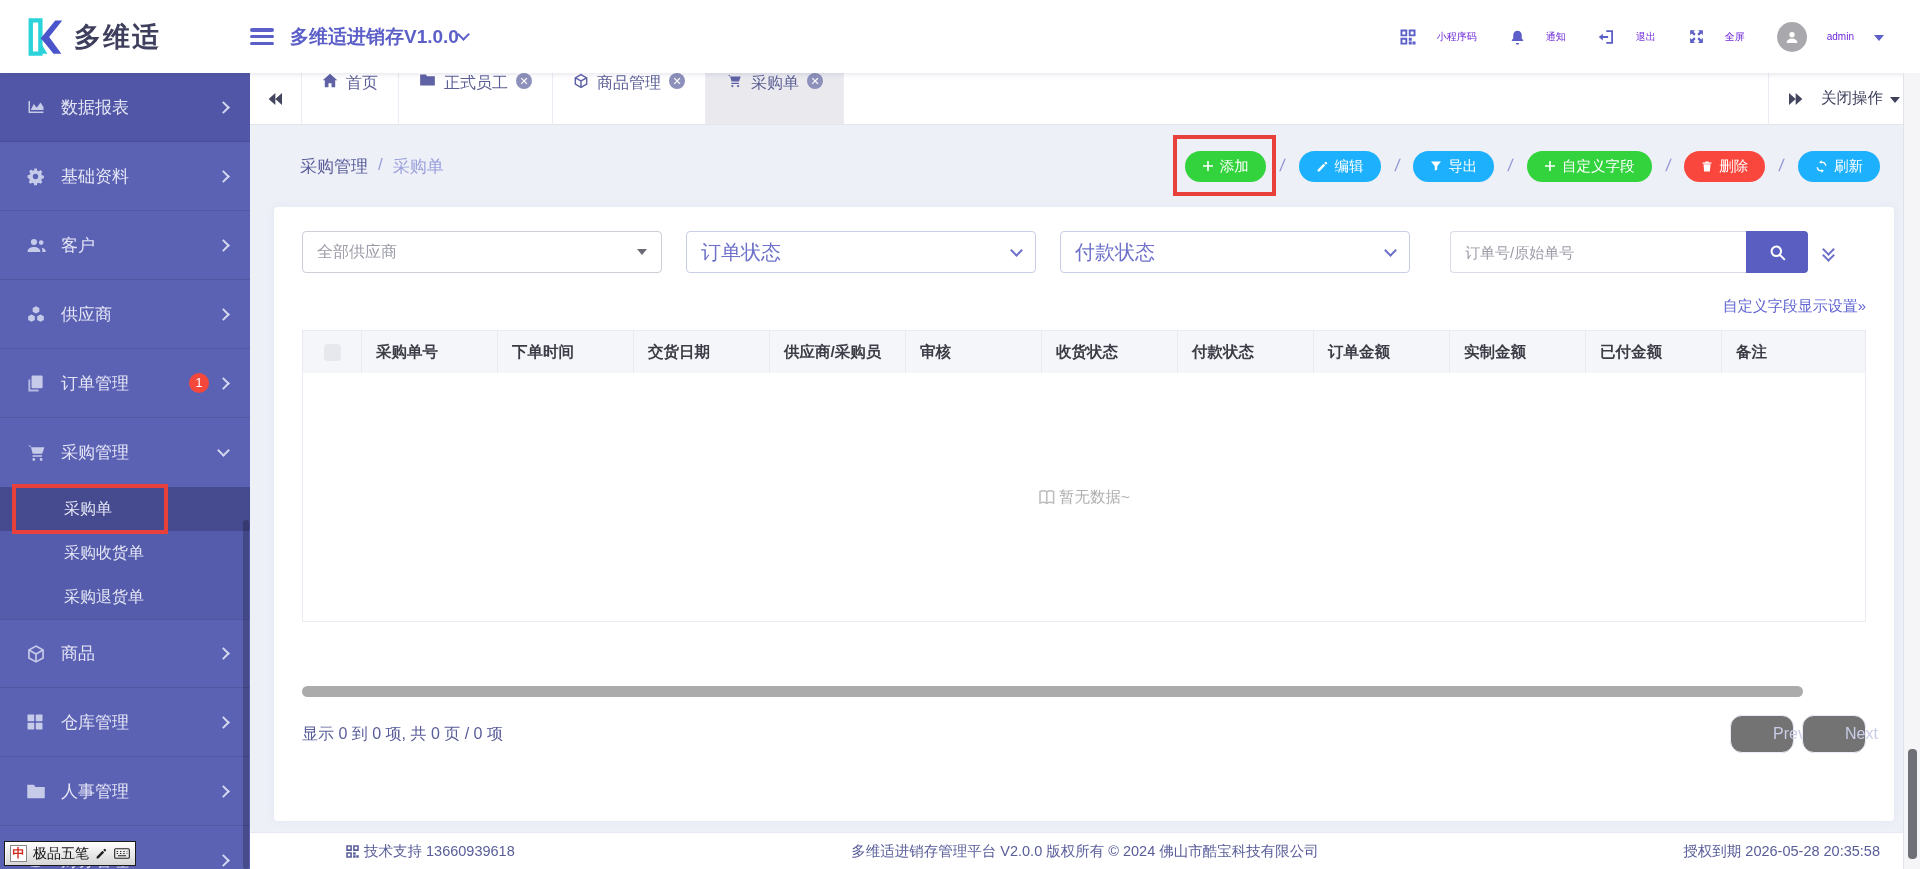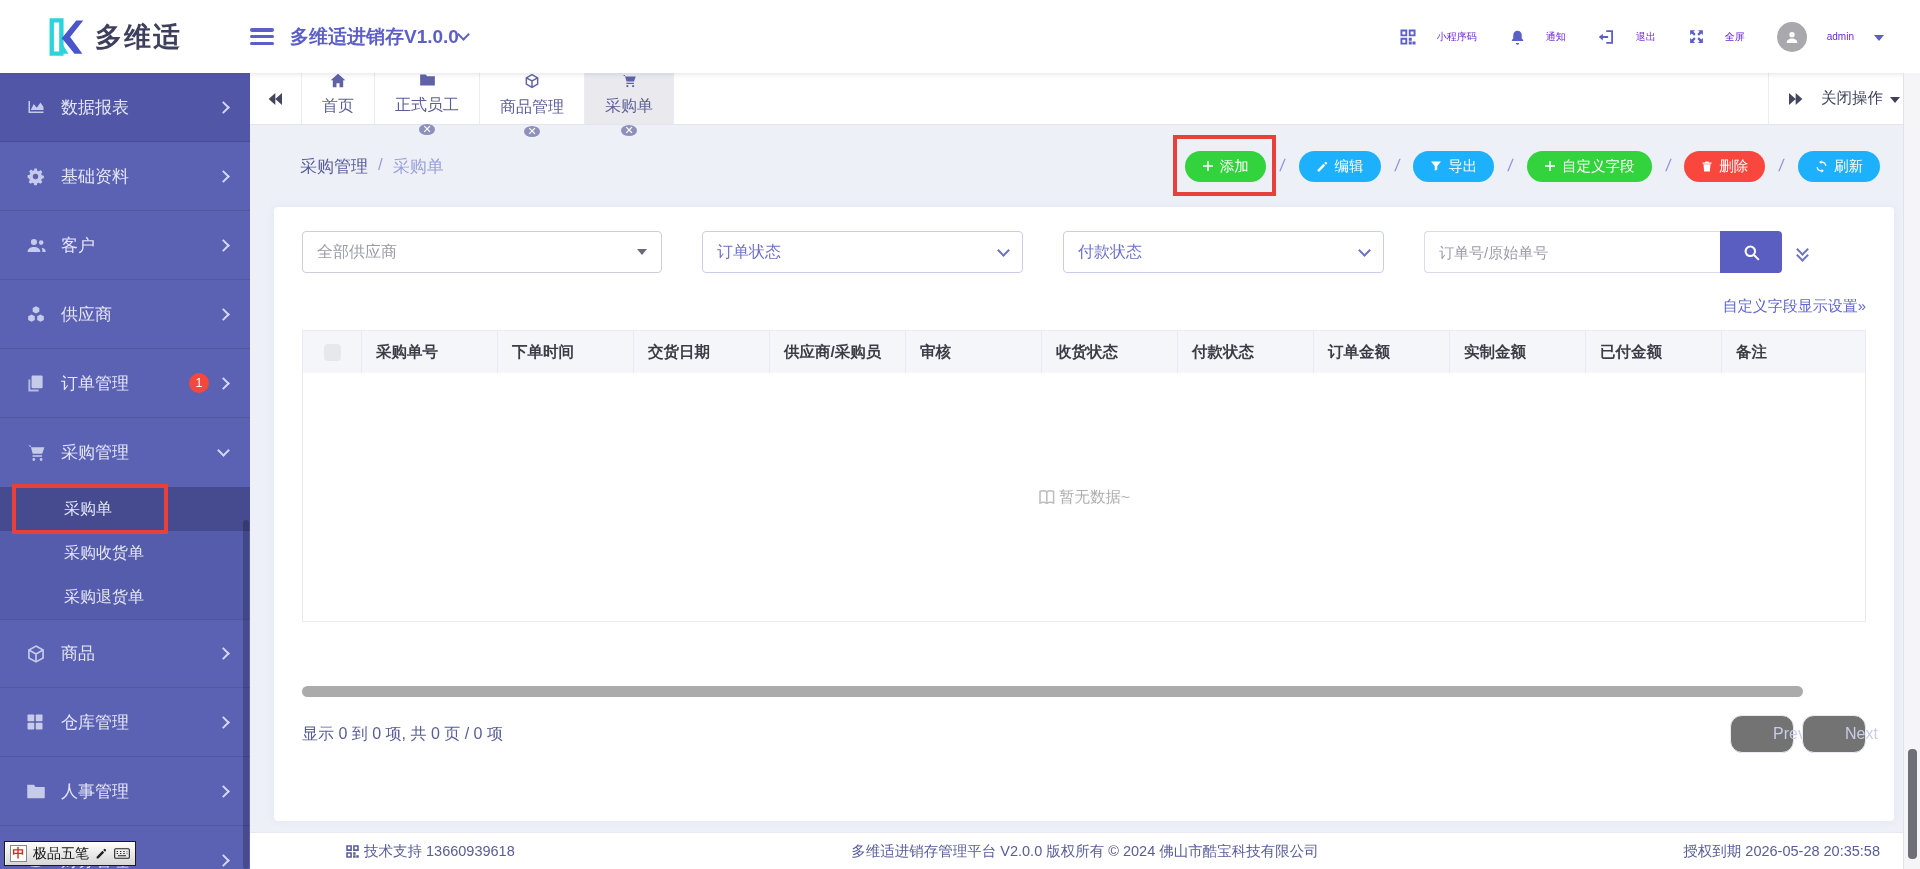--- a/index.html
+++ b/index.html
@@ -3,21 +3,21 @@
 <meta charset="utf-8">
 <style>
   * { margin:0; padding:0; box-sizing:border-box; }
   html,body { background:#dfe1ea; }
   .app { position:relative; width:1920px; height:869px; background:#fff;
          font-family:"Liberation Sans","DejaVu Sans",sans-serif; overflow:hidden; color:#333; }
 
   
   .topbar { position:absolute; top:0; left:0; right:0; height:73px; background:#fff;
             display:flex; align-items:center; box-shadow:0 1px 5px rgba(60,60,120,.15); z-index:6; }
-  .logo-zone { width:250px; display:flex; align-items:center; padding-left:43px; gap:10px; }
+  .logo-zone { width:250px; display:flex; align-items:center; padding-left:22px; gap:10px; }
   .logo-text { font-size:27px; font-weight:bold; color:#3e3f5c; letter-spacing:2px; }
   .hamburger { width:24px; height:17px; display:flex; flex-direction:column; justify-content:space-between; cursor:pointer; }
   .hamburger i { display:block; height:3.5px; background:#5b5fc7; border-radius:2px; }
   .app-title { margin-left:16px; font-size:19px; font-weight:bold; color:#5b5fc7; display:flex; align-items:center; }
   .topbar-right { margin-left:auto; display:flex; align-items:center; gap:32px; padding-right:36px; }
   .top-act { display:flex; align-items:center; gap:20px; color:#6d28d9; font-size:10px; cursor:pointer; }
   .top-act svg { display:block; }
   .avatar { width:30px; height:30px; border-radius:50%; background:#a9a9ad; display:flex; align-items:center; justify-content:center; }
   .caret-down { width:0; height:0; border-left:5px solid transparent; border-right:5px solid transparent; border-top:6px solid #5b5fc7; margin-top:2px; }
 
@@ -37,22 +37,22 @@
               color:#e4e6f6; font-size:16px; cursor:pointer; }
   .sub-item.active { background:#464b90; }
   .side-scroll { position:absolute; top:447px; bottom:0; right:1px; width:6px; background:rgba(0,0,0,.22); border-radius:3px; }
 
   
   .main { position:absolute; left:250px; top:73px; right:0; bottom:0; background:#eef0f8; }
 
   .tabstrip { position:absolute; top:0; left:0; right:0; height:52px; background:#fff;
               border-bottom:1px solid #e3e4ee; display:flex; align-items:stretch; z-index:3; }
   .tab-nav { width:52px; display:flex; align-items:center; justify-content:center; color:#44465f; border-right:1px solid #ececf4; cursor:pointer; }
-  .tab { display:flex; align-items:center; gap:8px; padding:0 20px; border-right:1px solid #ececf4;
-         font-size:16px; color:#5c5f96; cursor:pointer; white-space:nowrap;flex-direction:column; }
+  .tab { display:flex; gap:8px; padding:0 20px; border-right:1px solid #ececf4;
+         font-size:16px; color:#5c5f96; cursor:pointer; white-space:nowrap; }
   .tab .t-icon { color:#5f62a5; display:flex; }
   .tab.active { background:#e9e9ee; }
   .tab-close { width:16px; height:16px; border-radius:50%; background:#8d90ba; color:#fff; font-size:11px;
                display:flex; align-items:center; justify-content:center; line-height:1; cursor:pointer; }
   .tabstrip-right { margin-left:auto; display:flex; align-items:center; gap:18px; padding:0 20px 0 18px; border-left:1px solid #ececf4; }
   .close-ops { display:flex; align-items:center; gap:7px; font-size:15.5px; color:#3f415c; cursor:pointer; }
   .close-ops .caret-down { border-top-color:#3f415c; }
 
   .crumbbar { position:absolute; top:52px; left:0; right:0; height:82px; display:flex; align-items:center;
               justify-content:space-between; padding:0 40px 0 50px; }
@@ -71,21 +71,21 @@
   .anno-box-add { position:absolute; left:-12px; right:-10px; top:-16px; bottom:-14px; border:4px solid #e8413c; pointer-events:none; z-index:5; }
   .anno-box-side { position:absolute; left:12px; width:156px; top:-3px; bottom:-3px; border:4px solid #e8413c; pointer-events:none; z-index:5; }
 
   .card { position:absolute; left:24px; right:26px; top:134px; bottom:48px; background:#fff;
           border-radius:4px; box-shadow:0 0 8px rgba(80,85,160,.07); padding:24px 28px; }
 
   .filters { display:flex; align-items:center; }
   .dd { height:42px; border-radius:4px; background:#fff; display:flex; align-items:center;
         justify-content:space-between; padding:0 14px; cursor:pointer; }
   .dd1 { width:360px; border:1px solid #cdced6; color:#9b9ba7; font-size:16px; }
-  .dd2 { width:321px; border:1px solid #c9cde9; color:#6d71c9; font-size:16px; margin-left:40px; }
+  .dd2 { width:350px; border:1px solid #c9cde9; color:#6d71c9; font-size:20px; margin-left:24px; }
   .tri { width:0; height:0; border-left:5px solid transparent; border-right:5px solid transparent; border-top:6px solid #6b6b75; }
   .chev-sm { width:9px; height:9px; border-right:2px solid #6d71c9; border-bottom:2px solid #6d71c9; transform:rotate(45deg); margin-top:-4px; }
   .search-group { display:flex; margin-left:40px; }
   .search-input { width:296px; height:42px; border:1px solid #d9dbe9; border-right:none; border-radius:4px 0 0 4px;
                   padding:0 14px; font-size:15px; color:#444; outline:none; font-family:inherit; }
   .search-input::placeholder { color:#9b9ba7; }
   .search-btn { width:62px; height:42px; background:#5a5ec1; border:none; border-radius:0 4px 4px 0;
                 display:flex; align-items:center; justify-content:center; cursor:pointer; }
   .dbl-chev { margin-left:16px; color:#6d71c9; display:flex; flex-direction:column; cursor:pointer; }
   .dbl-chev .chev-sm { margin:0; }

